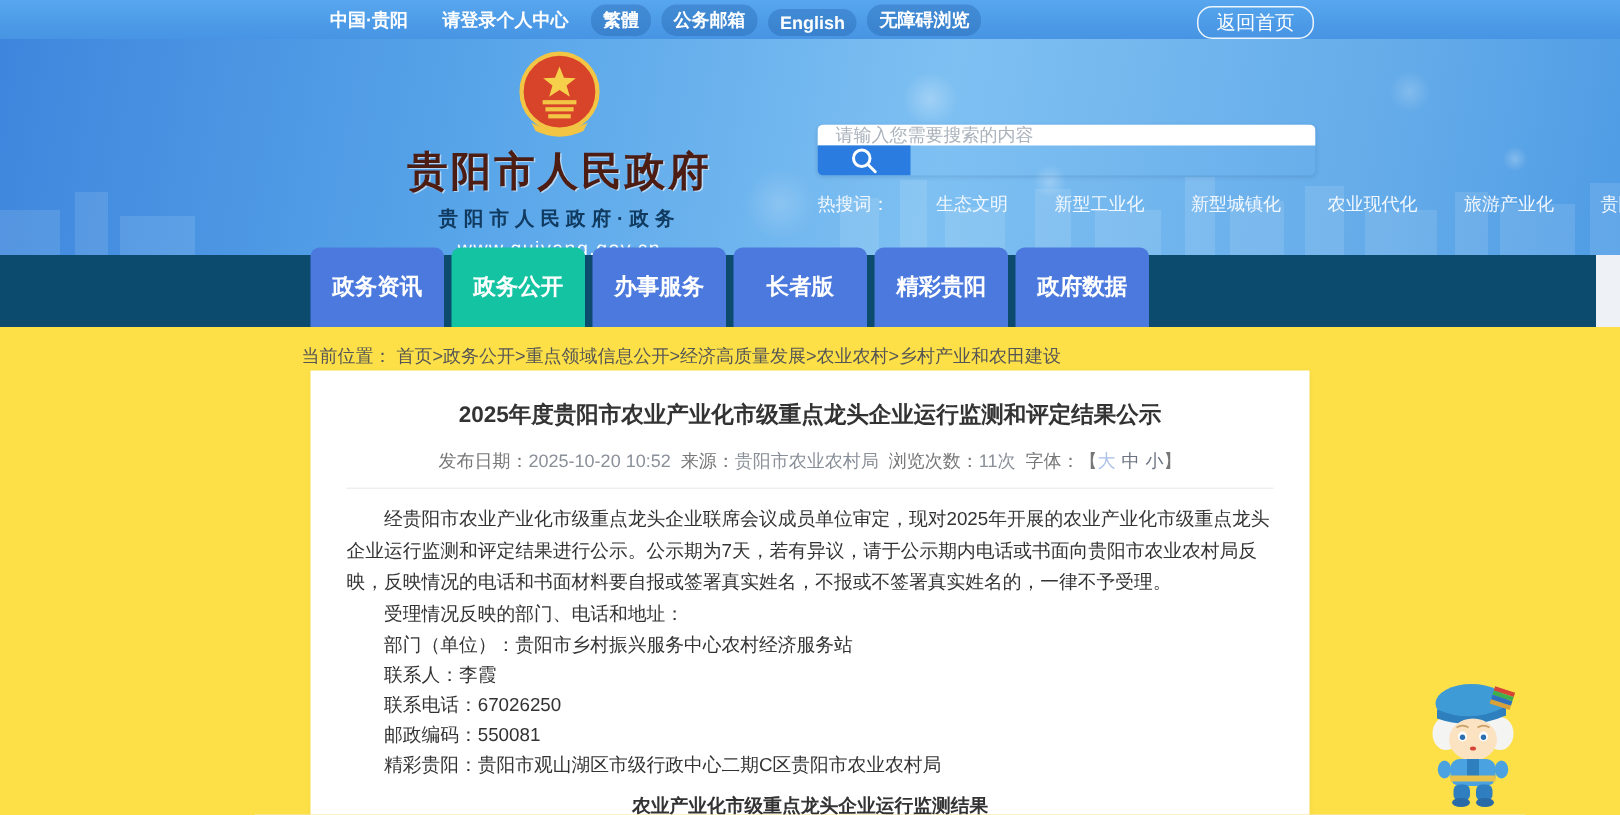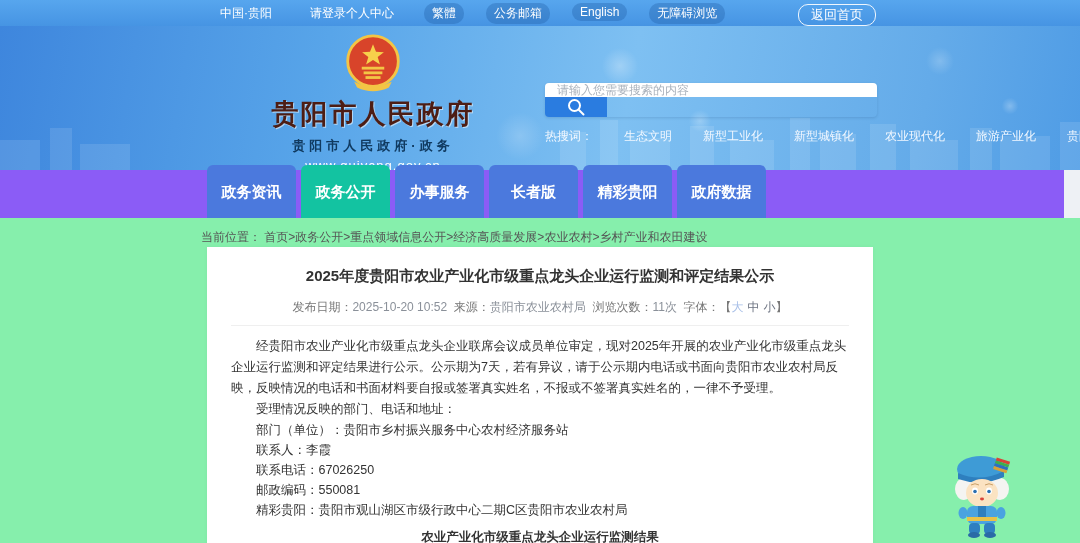--- a/index.html
+++ b/index.html
@@ -3,21 +3,21 @@
 <meta charset="utf-8">
 <style>
   * { margin:0; padding:0; box-sizing:border-box; }
   html,body { width:1080px; height:543px; overflow:hidden; }
   body { font-family:"Liberation Sans","DejaVu Sans",sans-serif; background:#eef1f5; position:relative; }
 
   
   .topbar { position:absolute; top:0; left:0; right:0; height:26px;
     background:linear-gradient(#57a6ee,#4694e3); display:flex; align-items:center;
     font-size:12px; color:#fff; z-index:5; }
-  .topbar-items { margin-left:212px; display:flex; align-items:flex-start; gap:22px; }
+  .topbar-items { margin-left:212px; display:flex; align-items:flex-end; gap:7px;font-weight:bold; }
   .tb-item { padding:2px 8px; cursor:pointer; white-space:nowrap; }
   .tb-pill { background:rgba(23,80,150,.28); border-radius:10px; }
   .home-btn { position:absolute; right:204px; top:4px; border:1px solid rgba(255,255,255,.9);
     border-radius:10px; padding:1px 12px; font-size:13px; color:#fff; cursor:pointer; }
 
   
   .banner { position:absolute; top:26px; left:0; right:0; height:144px; overflow:hidden;
     background:linear-gradient(100deg,#3e86dd 0%,#58a5e9 30%,#7ec0f2 58%,#64abe9 85%,#4f9ce5 100%); }
   .banner .bokeh { position:absolute; inset:0;
     background:
@@ -39,28 +39,28 @@
   .search-box { display:flex; height:34px; box-shadow:0 1px 3px rgba(0,40,90,.15); border-radius:4px; overflow:hidden;flex-direction:column; }
   .search-input { flex:1; border:none; outline:none; padding:0 12px; font-size:12px; color:#333;
     font-family:"Liberation Sans","DejaVu Sans",sans-serif; }
   .search-input::placeholder { color:#aab2bc; }
   .search-btn { width:62px; background:#2a7ce0; border:none; display:flex; align-items:center;
     justify-content:center; cursor:pointer; }
   .hot-words { margin-top:11px; font-size:12px; color:#f2f8ff; display:flex; gap:31px; white-space:nowrap; }
   .hot-word { cursor:pointer; }
 
   
-  .nav { position:absolute; top:170px; left:0; right:16px; height:48px; background:#8b5cf6; z-index:4; }
+  .nav { position:absolute; top:170px; left:0; right:16px; height:48px; background:#0c4a6e; z-index:4; }
   .nav-tabs { position:absolute; left:207px; bottom:0; display:flex; gap:5px; }
   .nav-tab { width:89px; height:53px; line-height:53px; text-align:center; background:#4b79dd;
     color:#fff; font-size:15px; font-weight:bold; border-radius:6px 6px 0 0; cursor:pointer; }
   .nav-tab.active { background:#13c3a1; }
 
   
-  .content { position:absolute; top:218px; left:0; right:0; bottom:0; background:#86efac; }
+  .content { position:absolute; top:218px; left:0; right:0; bottom:0; background:#fde047; }
   .breadcrumb { position:absolute; left:201px; top:11px; font-size:12px; color:#555; }
   .card { position:absolute; left:207px; top:29px; width:666px; height:420px; background:#fff;
     box-shadow:0 0 4px rgba(0,0,0,.04); padding:12px 24px 0; }
   .article-title { text-align:center; font-size:15px; font-weight:bold; color:#333; margin-top:8px; }
   .article-meta { text-align:center; font-size:12px; color:#8a9099; margin-top:13px;
     padding-bottom:9px; border-bottom:1px solid #efefef; }
   .article-meta b { font-weight:normal; color:#777; }
   .font-large { color:#a9c0e8; cursor:pointer; }
   .font-medium { color:#6b7280; cursor:pointer; margin:0 4px; }
   .font-small { color:#6b7280; cursor:pointer; }

